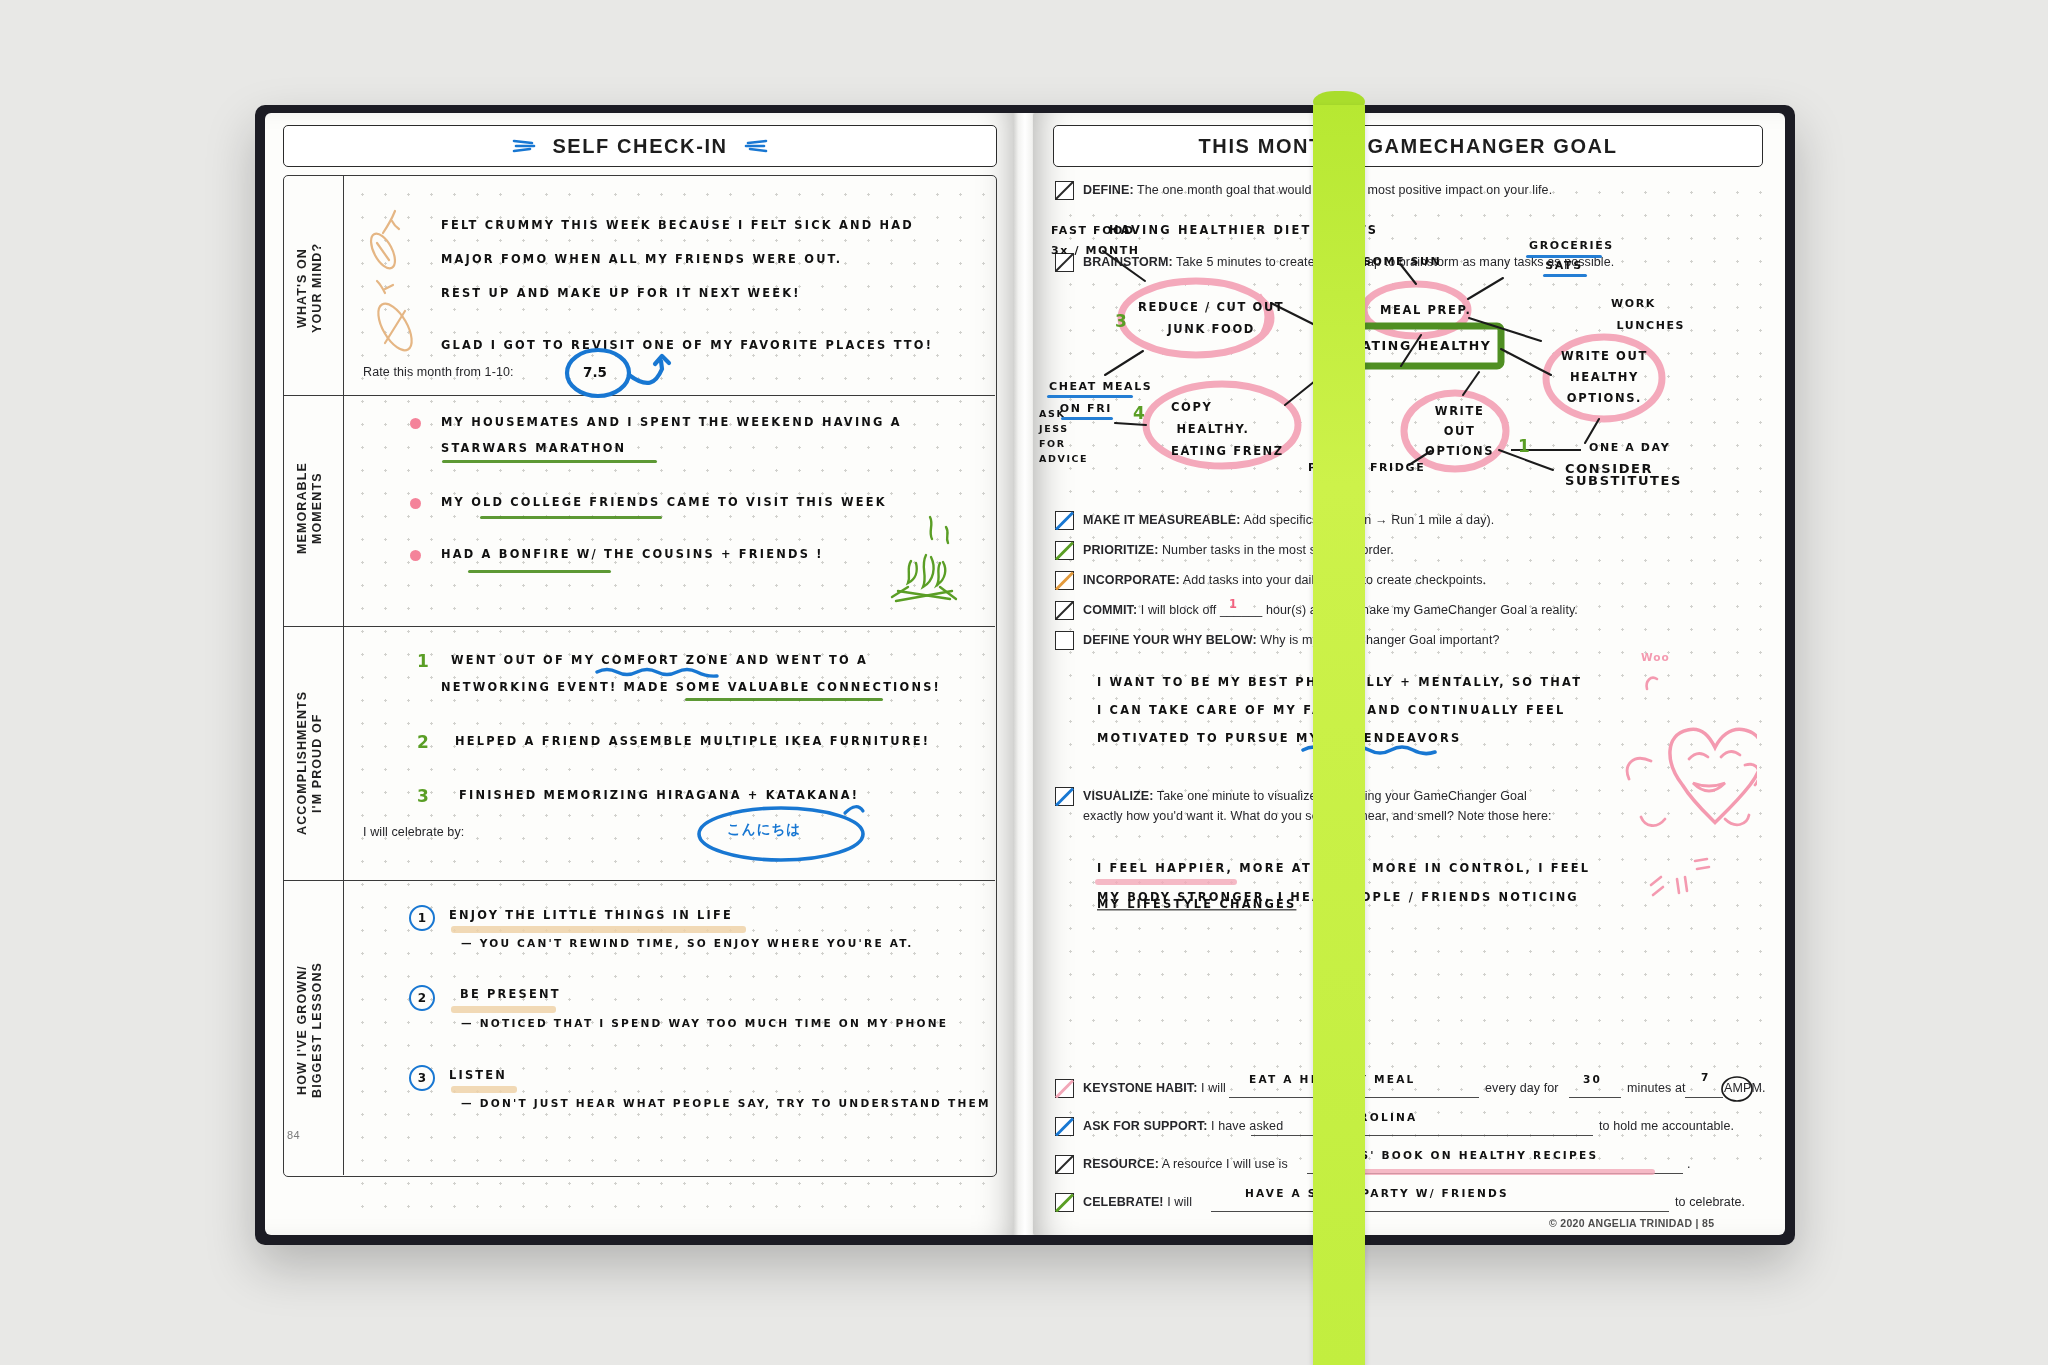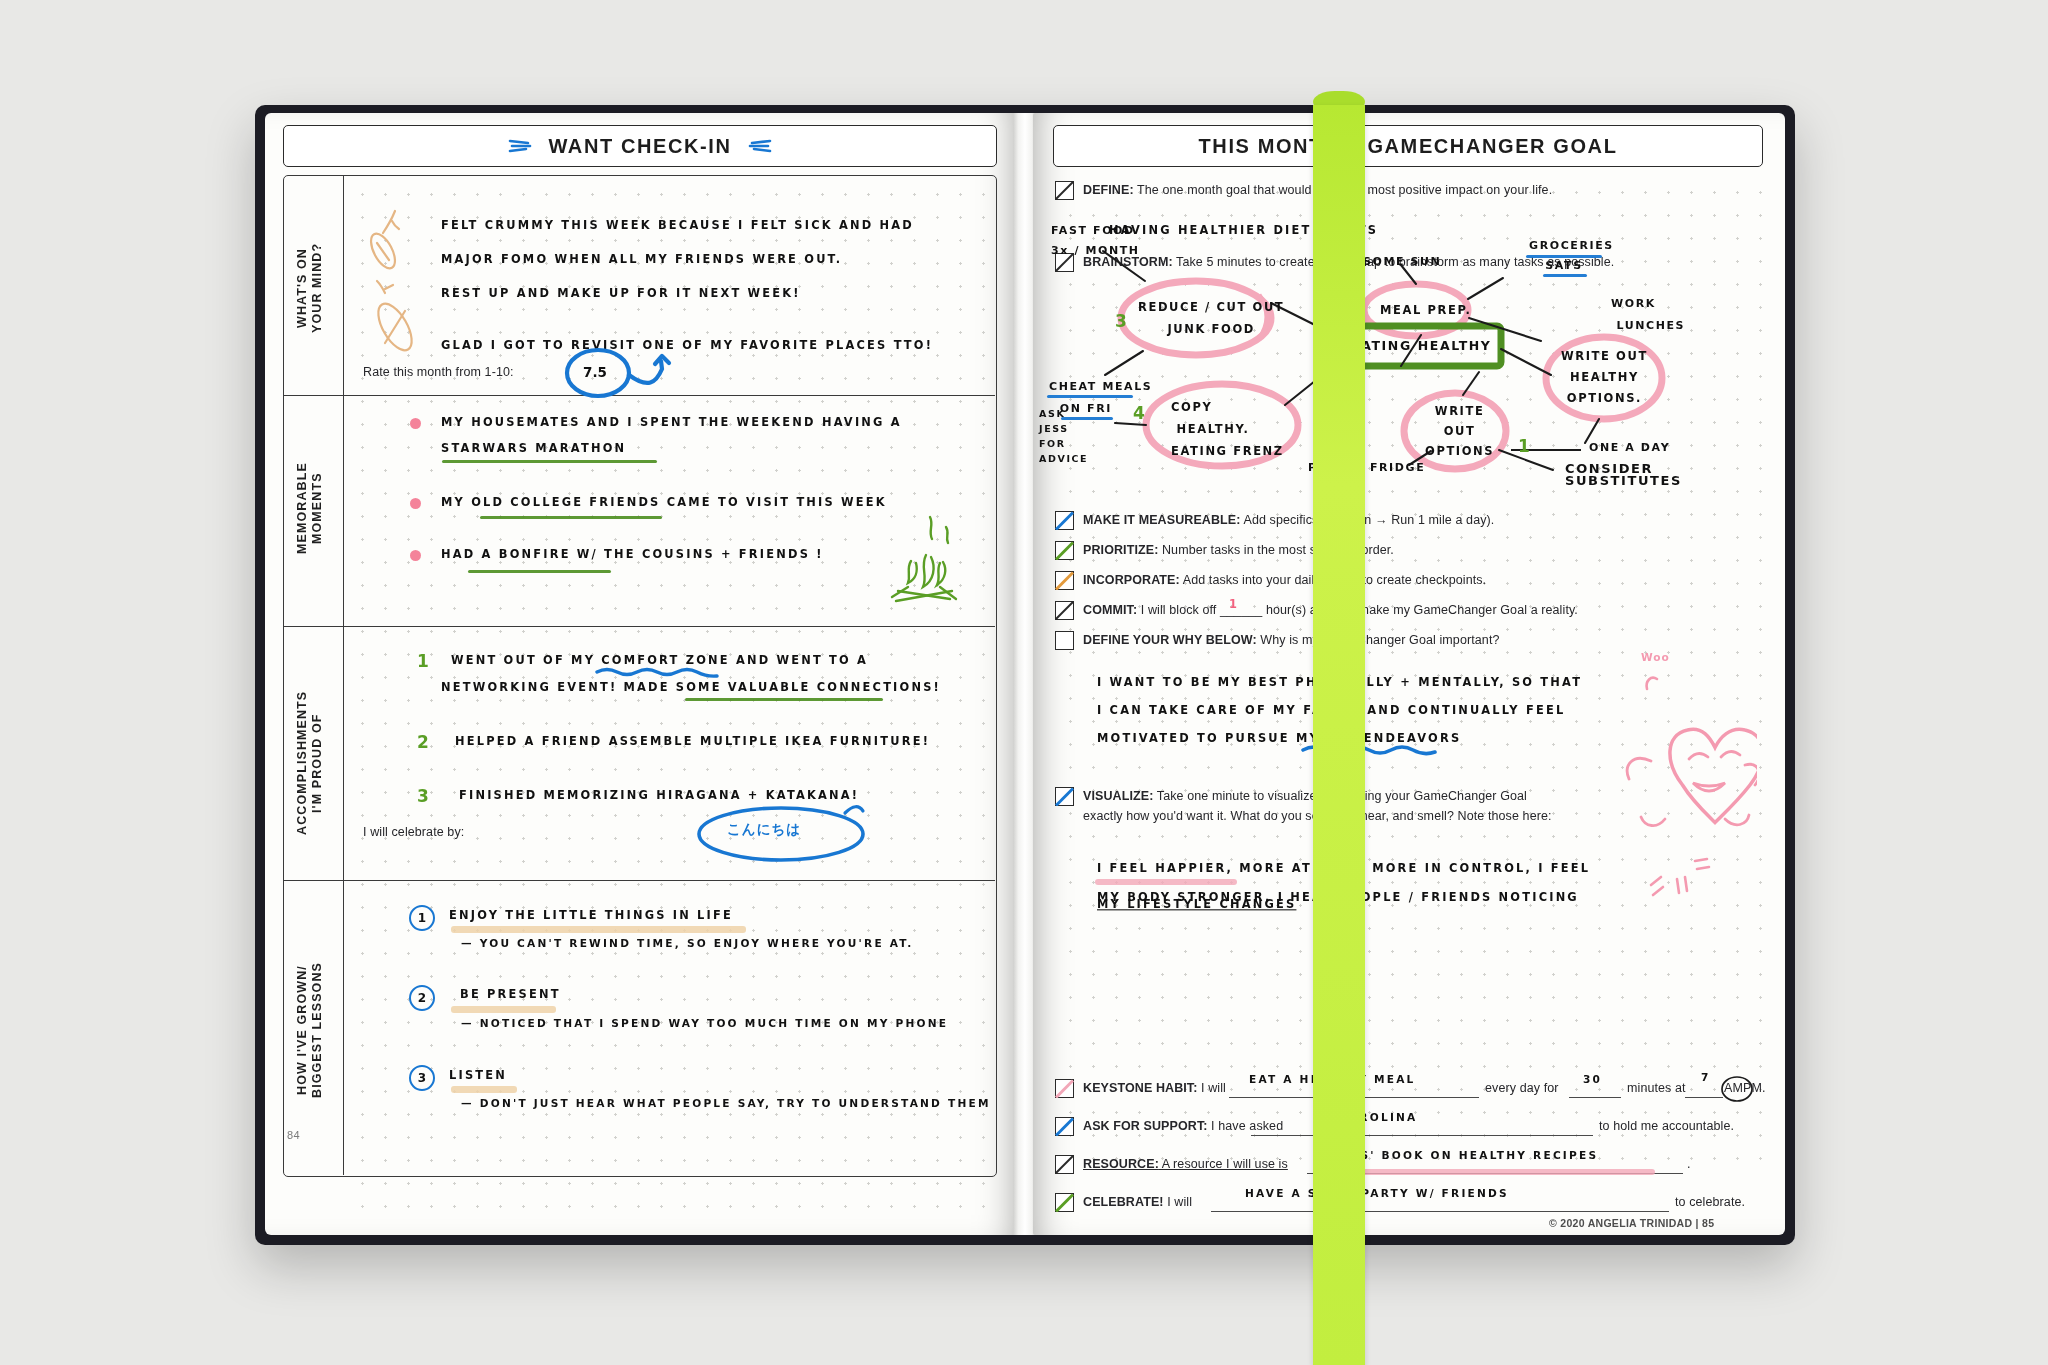--- a/index.html
+++ b/index.html
@@ -143,21 +143,21 @@
   <div class="page left">
 
     <div class="titlebox" style="left:18px;top:12px;width:712px;height:40px;">
       <span class="wave">
         <svg width="26" height="18" viewBox="0 0 26 18">
           <path d="M2 4 L20 6" stroke="#1877d2" stroke-width="2.6" fill="none" stroke-linecap="round"></path>
           <path d="M4 9 L22 9" stroke="#1877d2" stroke-width="2.6" fill="none" stroke-linecap="round"></path>
           <path d="M2 14 L18 12" stroke="#1877d2" stroke-width="2.6" fill="none" stroke-linecap="round"></path>
         </svg>
       </span>
-      <span class="ttl" style="margin:0 14px;">WANT CHECK-IN</span>
+      <span class="ttl" style="margin:0 14px;">SELF CHECK-IN</span>
       <span class="wave">
         <svg width="26" height="18" viewBox="0 0 26 18">
           <path d="M24 4 L6 6" stroke="#1877d2" stroke-width="2.6" fill="none" stroke-linecap="round"></path>
           <path d="M22 9 L4 9" stroke="#1877d2" stroke-width="2.6" fill="none" stroke-linecap="round"></path>
           <path d="M24 14 L8 12" stroke="#1877d2" stroke-width="2.6" fill="none" stroke-linecap="round"></path>
         </svg>
       </span>
     </div>
 
     <div class="framebox" style="left:18px;top:62px;width:712px;height:1000px;"></div>
@@ -494,21 +494,21 @@
     <div class="pr" style="left:50px;top:1006px;">
       <b>ASK FOR SUPPORT:</b><span> I have asked</span>
     </div>
     <div class="blank" style="left:218px;top:1022px;width:342px;"></div>
     <div class="hw s13" style="left:306px;top:998px;">CAROLINA</div>
     <div class="pr" style="left:566px;top:1006px;">to hold me accountable.</div>
 
     <div class="cbx" style="left:22px;top:1042px;">
         <i></i>
       </div>
-    <div class="pr" style="left:50px;top:1044px;text-decoration:underline;">
+    <div class="pr" style="left:50px;top:1044px;">
       <b>RESOURCE:</b><span> A resource I will use is</span>
     </div>
     <div class="blank" style="left:274px;top:1060px;width:376px;"></div>
     <div class="hw s13" style="left:288px;top:1036px;">CHELS'  BOOK  ON  HEALTHY  RECIPES</div>
     <div class="uline ul-pink" style="left:282px;top:1056px;width:340px;"></div>
     <div class="pr" style="left:654px;top:1044px;">.</div>
 
     <div class="cbx green" style="left:22px;top:1080px;">
         <i></i>
       </div>

